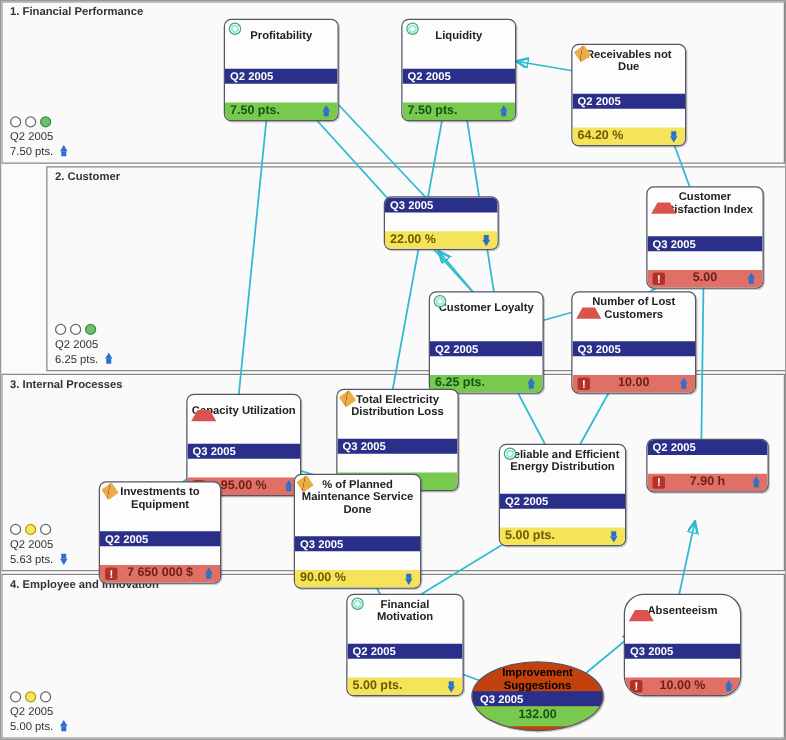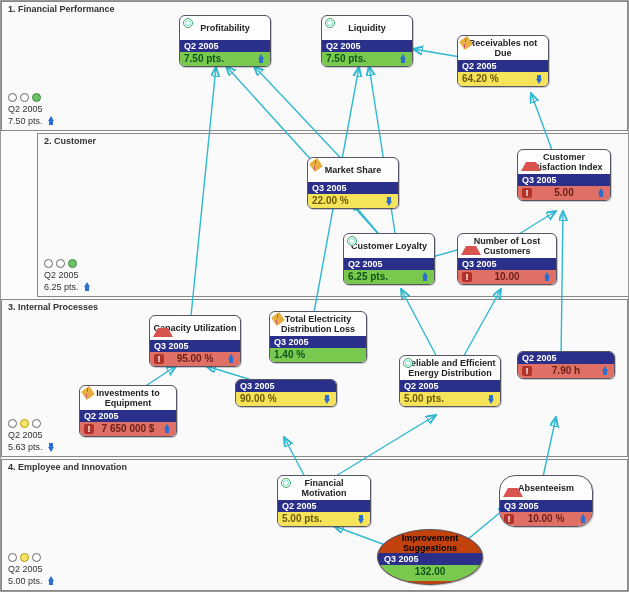--- a/index.html
+++ b/index.html
@@ -74,21 +74,21 @@
   }
 
   
   .card {
     position: absolute;
     border: 1px solid #556;
     border-radius: 6px;
     background: #fdfdfd;
     box-shadow: 1px 1px 0 rgba(0,0,0,0.2);
     overflow: hidden;
-    display:flex; flex-direction:column;
+    display:flex; flex-direction:column;gap:15px;
   }
   .card .hdr {
     display:flex; flex-direction:column; align-items:center; justify-content:center;
     padding: 2px 3px 2px 3px;
     min-height: 20px;
     position: relative;
     text-align:center;
   }
   .card .hdr .icon {
     position:absolute; left:3px; top:2px; width:10px; height:10px;
@@ -281,24 +281,20 @@
       <span class="title">Receivables not Due</span>
       </div>
     <div class="period">Q2 2005</div>
     <div class="value bg-yellow">
       <span>64.20 %</span>
         <span class="trend down"></span>
       </div>
   </div>
 
   <div class="card" style="left:306px; top:156px; width:90px;">
-    <div class="hdr">
-        <span class="icon icon-pencil"></span>
-      <span class="title">Market Share</span>
-      </div>
     <div class="period">Q3 2005</div>
     <div class="value bg-yellow">
       <span>22.00 %</span>
         <span class="trend down"></span>
       </div>
   </div>
 
   <div class="card" style="left:516px; top:148px; width:92px;">
     <div class="hdr">
         <span class="icon icon-warn"></span>
@@ -390,20 +386,24 @@
       </div>
     <div class="period">Q2 2005</div>
     <div class="value bg-red">
       <span class="exclaim red">!</span>
       <span>7 650 000 $</span>
         <span class="trend up"></span>
       </div>
   </div>
 
   <div class="card" style="left:234px; top:378px; width:100px;">
+    <div class="hdr">
+        <span class="icon icon-pencil"></span>
+      <span class="title">% of Planned Maintenance Service Done</span>
+      </div>
     <div class="period">Q3 2005</div>
     <div class="value bg-yellow">
       <span>90.00 %</span>
         <span class="trend down"></span>
       </div>
   </div>
 
   <div class="card" style="left:276px; top:474px; width:92px;">
     <div class="hdr">
         <span class="icon icon-target"></span>

